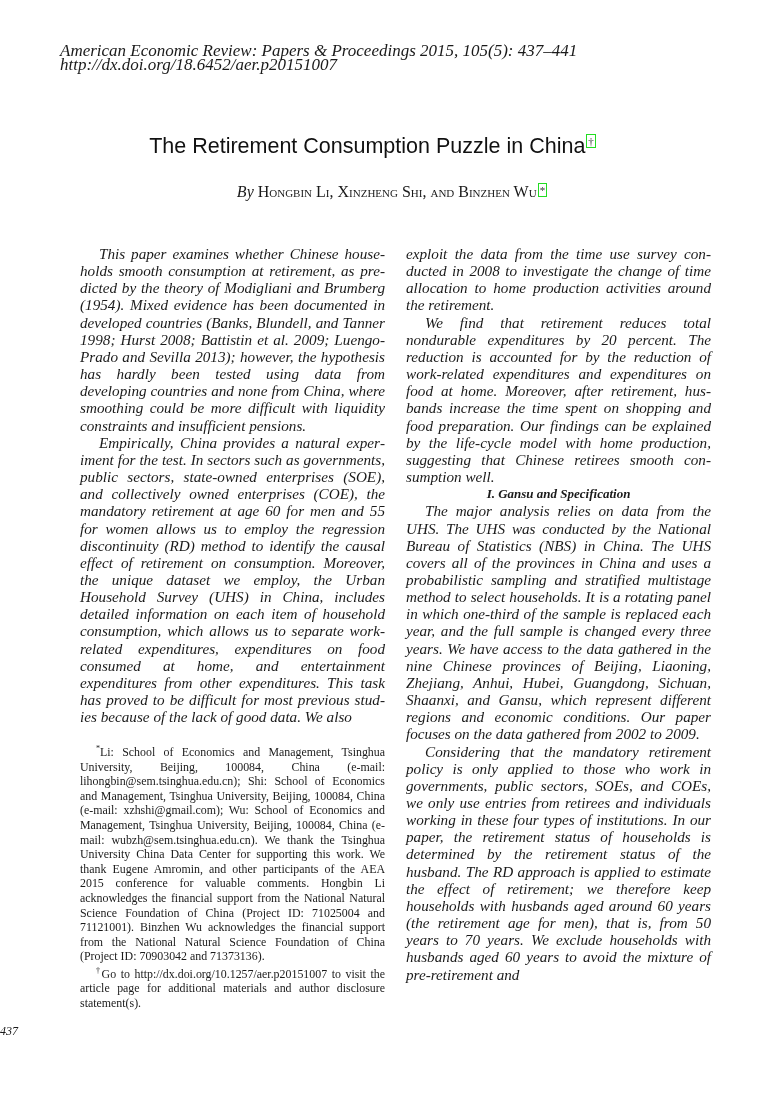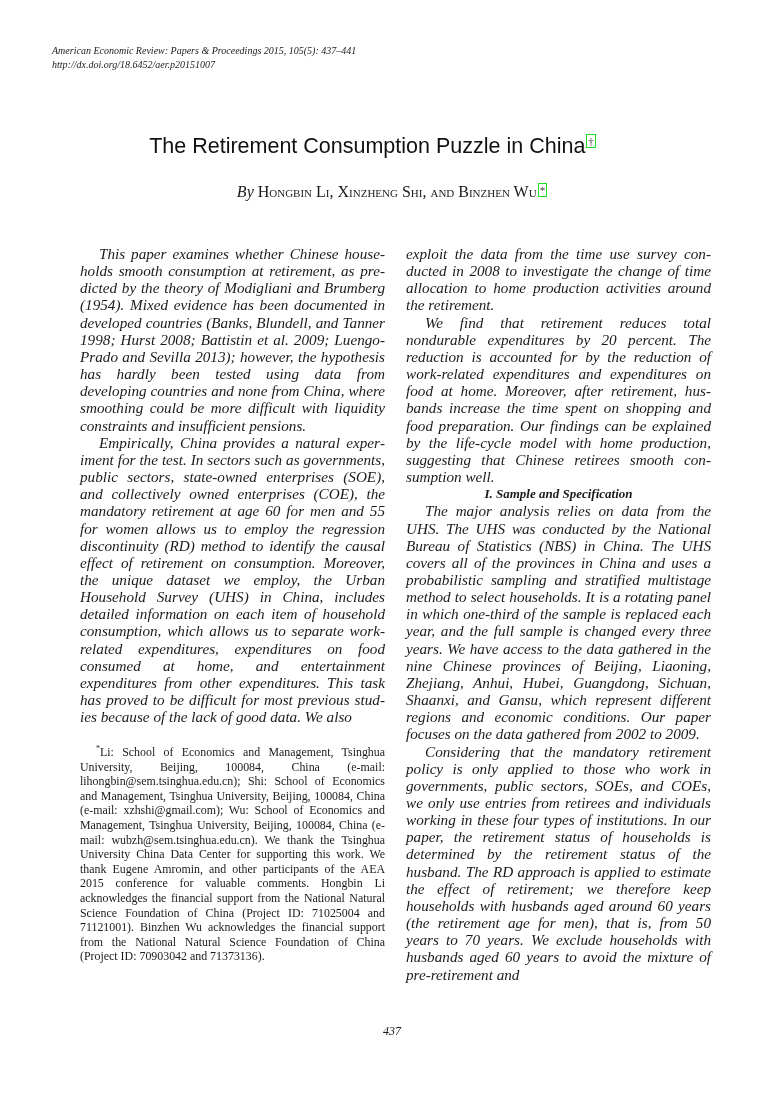--- a/index.html
+++ b/index.html
@@ -2,22 +2,22 @@
 <html><head>
 <meta charset="utf-8">
 <style>
   html, body { margin: 0; padding: 0; background: #ffffff; }
   body {
     width: 784px; height: 1120px; position: relative; overflow: hidden;
     font-family: "Liberation Serif", "DejaVu Serif", serif;
     color: #1a1a1a;
   }
   .journal-header {
-    position: absolute; left: 52px; top: 44px;
-    font-style: italic; font-size: 10px; line-height: 14px;
+    position: absolute; left: 60px; top: 44px;
+    font-style: italic; font-size: 17px; line-height: 14px;
   }
   .title {
     position: absolute; left: 0; width: 745px; top: 134px;
     text-align: center;
     font-family: "Liberation Sans", "DejaVu Sans", sans-serif;
     font-size: 21.5px; color: #111;
   }
   .marker {
     display: inline-block; border: 1.5px solid #22dd22;
     font-size: 11px; line-height: 12px; padding: 0 1px;
@@ -44,21 +44,21 @@
     margin: 33px 0 22px 0; text-indent: 0 !important;
   }
   .footnotes {
     position: absolute; left: 80px; top: 742px; width: 305px;
     font-size: 11.9px; line-height: 14.6px; text-align: justify;
   }
   .footnotes p { margin: 0; text-indent: 16px; }
   .footnotes sup { font-size: 8px; }
   .page-number {
     position: absolute; left: 0; width: 784px; top: 1024px;
-    text-align: center; font-style: italic; font-size: 12px;
+    font-style: italic; font-size: 12px;
   }
 </style>
 </head>
 <body>
 
 <div class="journal-header">
   <div>American Economic Review: Papers &amp; Proceedings 2015, 105(5): 437–441</div>
   <div>http://dx.doi.org/18.6452/aer.p20151007</div>
 </div>
 
@@ -71,23 +71,24 @@
   <span class="sc">Hongbin Li, Xinzheng Shi, and Binzhen Wu</span><span class="marker">*</span>
 </div>
 
 <div class="col col-left">
   <p>This paper examines whether Chinese house­holds smooth consumption at retirement, as pre­dicted by the theory of Modigliani and Brumberg (1954). Mixed evidence has been documented in developed countries (Banks, Blundell, and Tanner 1998; Hurst 2008; Battistin et al. 2009; Luengo-Prado and Sevilla 2013); however, the hypothesis has hardly been tested using data from developing countries and none from China, where smoothing could be more difficult with liquidity constraints and insufficient pensions.</p>
   <p>Empirically, China provides a natural exper­iment for the test. In sectors such as govern­ments, public sectors, state-owned enterprises (SOE), and collectively owned enterprises (COE), the mandatory retirement at age 60 for men and 55 for women allows us to employ the regression discontinuity (RD) method to iden­tify the causal effect of retirement on consump­tion. Moreover, the unique dataset we employ, the Urban Household Survey (UHS) in China, includes detailed information on each item of household consumption, which allows us to sep­arate work-related expenditures, expenditures on food consumed at home, and entertainment expenditures from other expenditures. This task has proved to be difficult for most previous stud­ies because of the lack of good data. We also</p>
 </div>
 
 <div class="footnotes">
   <p><sup>*</sup><span>Li: School of Economics and Management, Tsinghua University, Beijing, 100084, China (e-mail: lihongbin@sem.tsinghua.edu.cn); Shi: School of Economics and Management, Tsinghua University, Beijing, 100084, China (e-mail: xzhshi@gmail.com); Wu: School of Economics and Management, Tsinghua University, Beijing, 100084, China (e-mail: wubzh@sem.tsinghua.edu.cn). We thank the Tsinghua University China Data Center for supporting this work. We thank Eugene Amromin, and other participants of the AEA 2015 conference for valuable comments. Hongbin Li acknowledges the financial support from the National Natural Science Foundation of China (Project ID: 71025004 and 71121001). Binzhen Wu acknowledges the financial support from the National Natural Science Foundation of China  (Project ID: 70903042 and 71373136).</span></p>
+  <p><sup>†</sup><span>Go to http://dx.doi.org/10.1257/aer.p20151007 to visit the article page for additional materials and author disclo­sure statement(s).</span></p>
 </div>
 
 <div class="col col-right">
   <p class="noindent">exploit the data from the time use survey con­ducted in 2008 to investigate the change of time allocation to home production activities around the retirement.</p>
   <p>We find that retirement reduces total nondurable expenditures by 20 percent. The reduction is accounted for by the reduction of work-related expenditures and expenditures on food at home. Moreover, after retirement, hus­bands increase the time spent on shopping and food preparation. Our findings can be explained by the life-cycle model with home production, suggesting that Chinese retirees smooth con­sumption well.</p>
-  <p class="section-heading">I.  Sample and Specification</p>
+  <p class="section-heading">I.  Gansu and Specification</p>
   <p>The major analysis relies on data from the UHS. The UHS was conducted by the National Bureau of Statistics (NBS) in China. The UHS covers all of the provinces in China and uses a probabilistic sampling and stratified multistage method to select households. It is a rotating panel in which one-third of the sample is replaced each year, and the full sample is changed every three years. We have access to the data gathered in the nine Chinese provinces of Beijing, Liaoning, Zhejiang, Anhui, Hubei, Guangdong, Sichuan, Shaanxi, and Gansu, which represent different regions and economic conditions. Our paper focuses on the data gathered from 2002 to 2009.</p>
   <p>Considering that the mandatory retirement pol­icy is only applied to those who work in govern­ments, public sectors, SOEs, and COEs, we only use entries from retirees and individuals working in these four types of institutions. In our paper, the retirement status of households is determined by the retirement status of the husband. The RD approach is applied to estimate the effect of retirement; we therefore keep households with husbands aged around 60 years (the retirement age for men), that is, from 50 years to 70 years. We exclude households with husbands aged 60 years to avoid the mixture of pre-retirement and</p>
 </div>
 
 <div class="page-number">437</div>
 
 </body></html>

